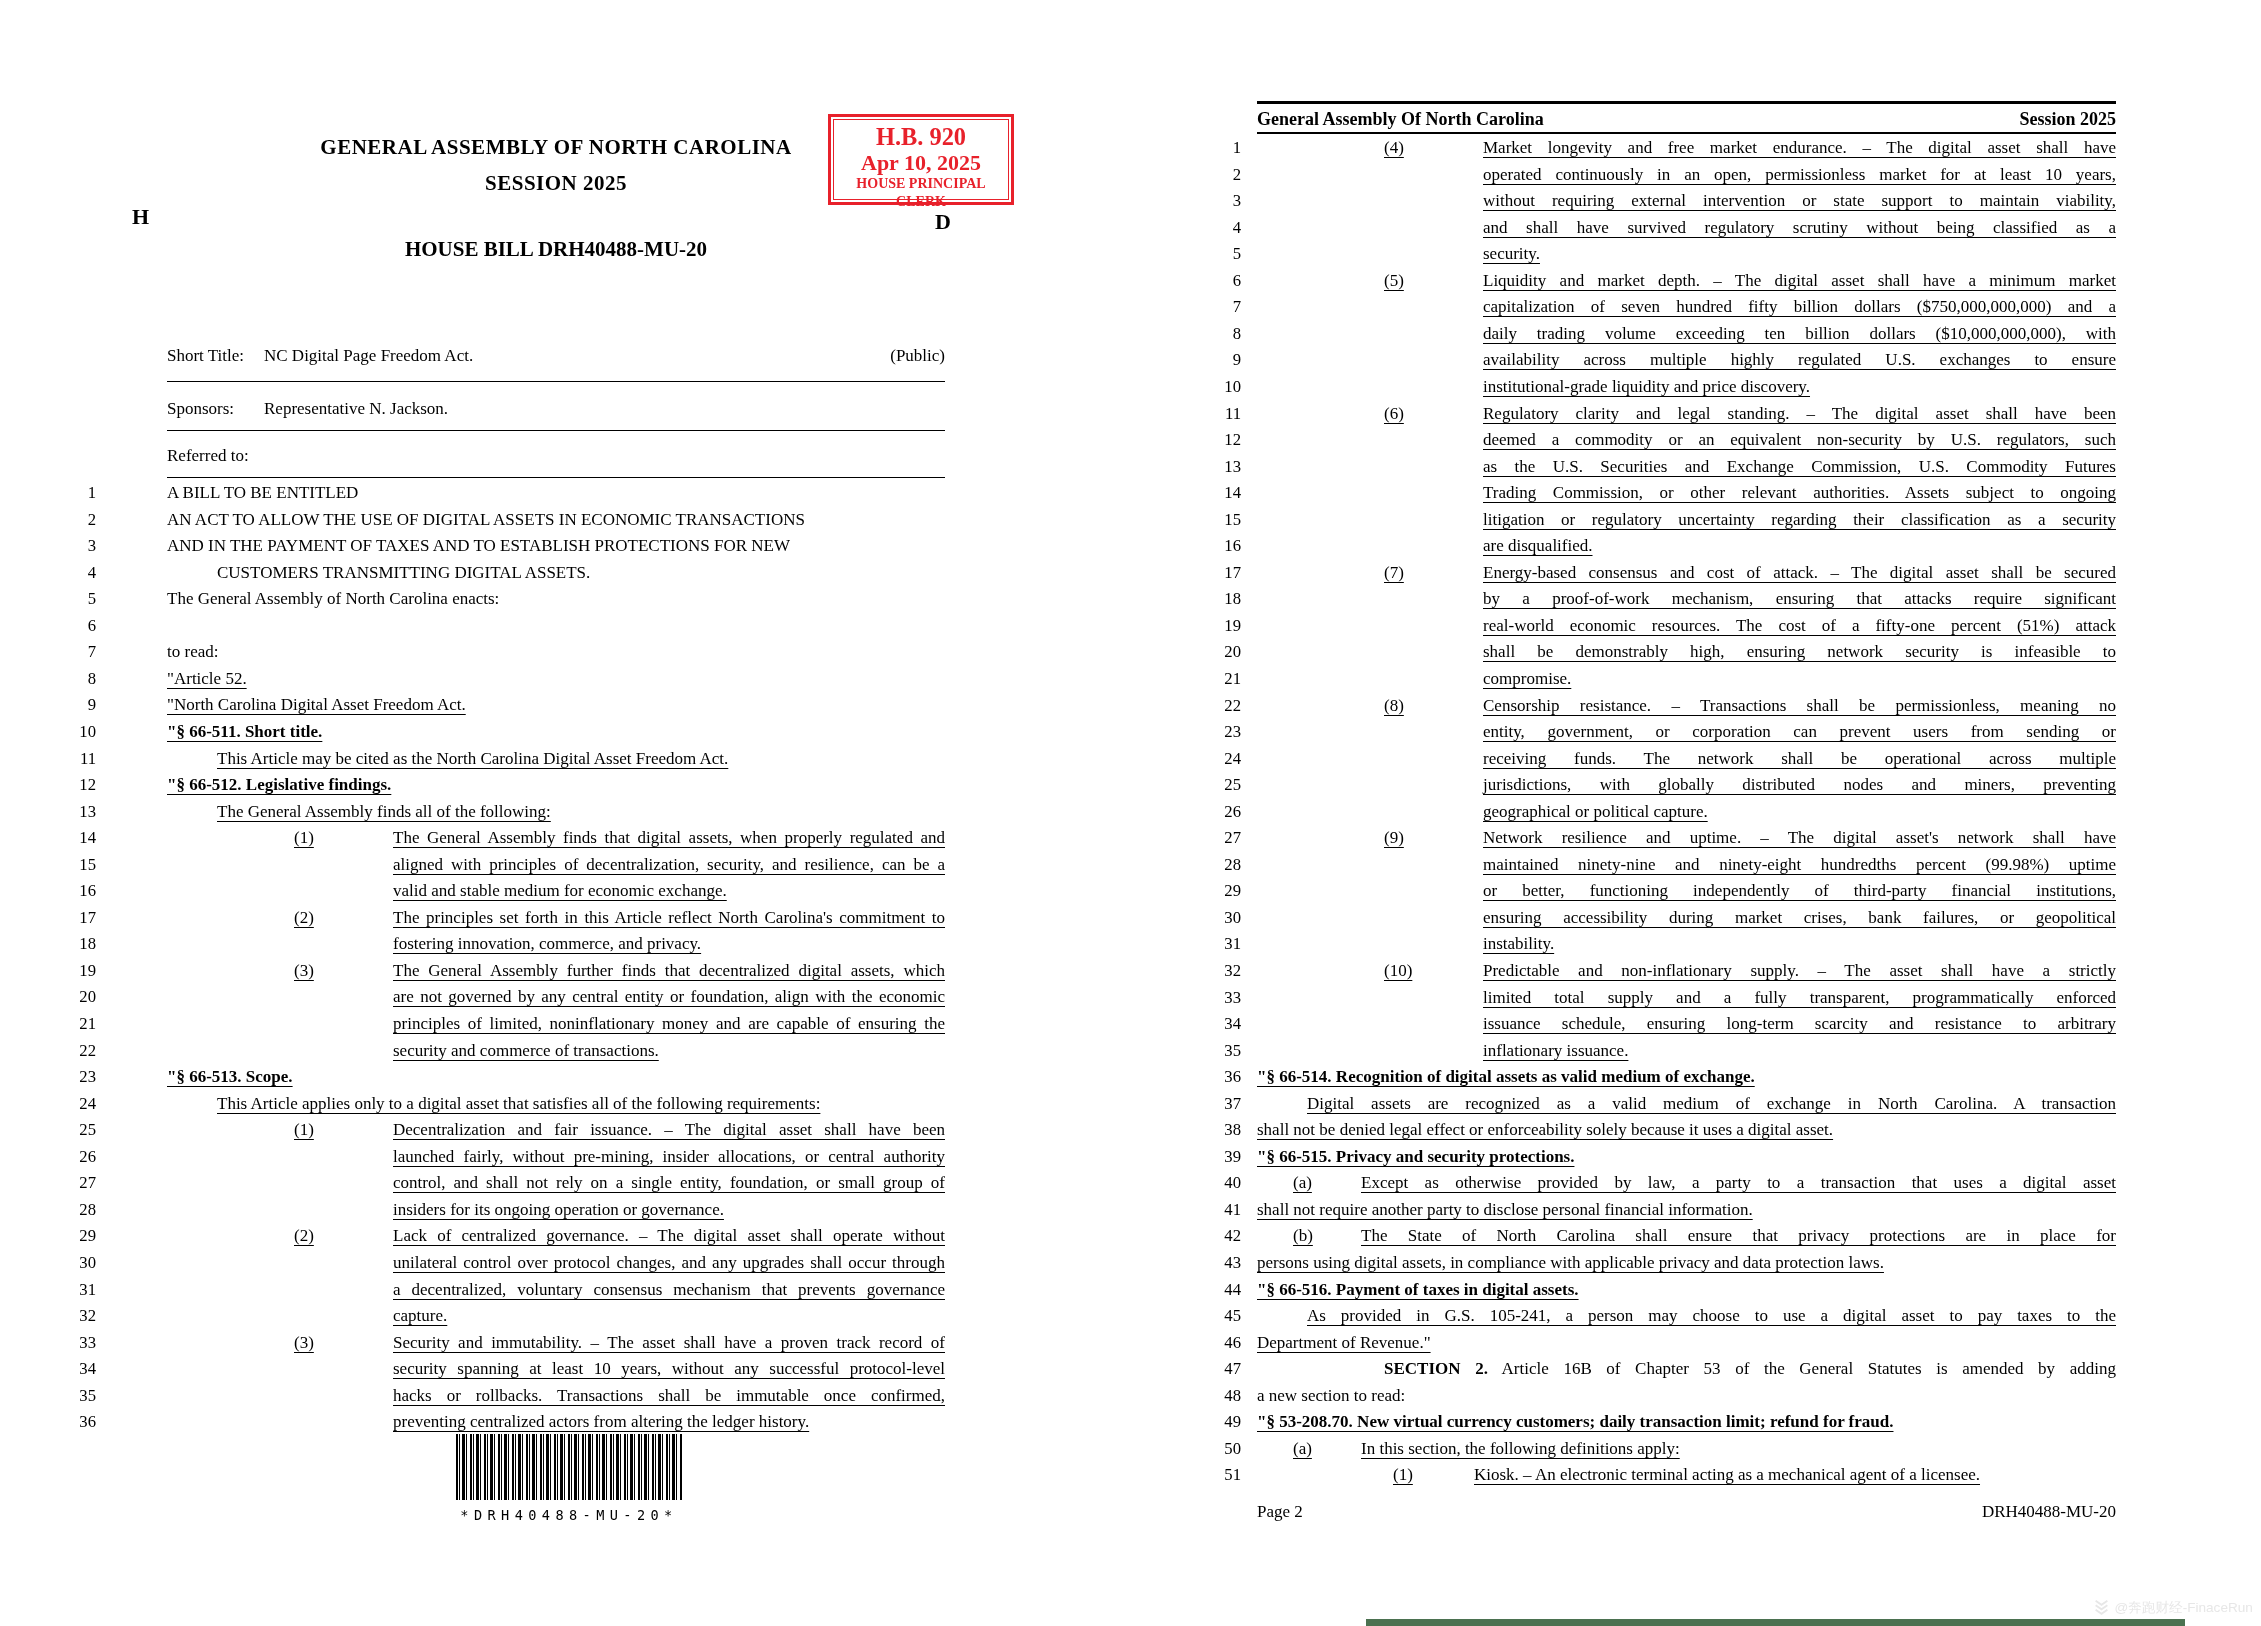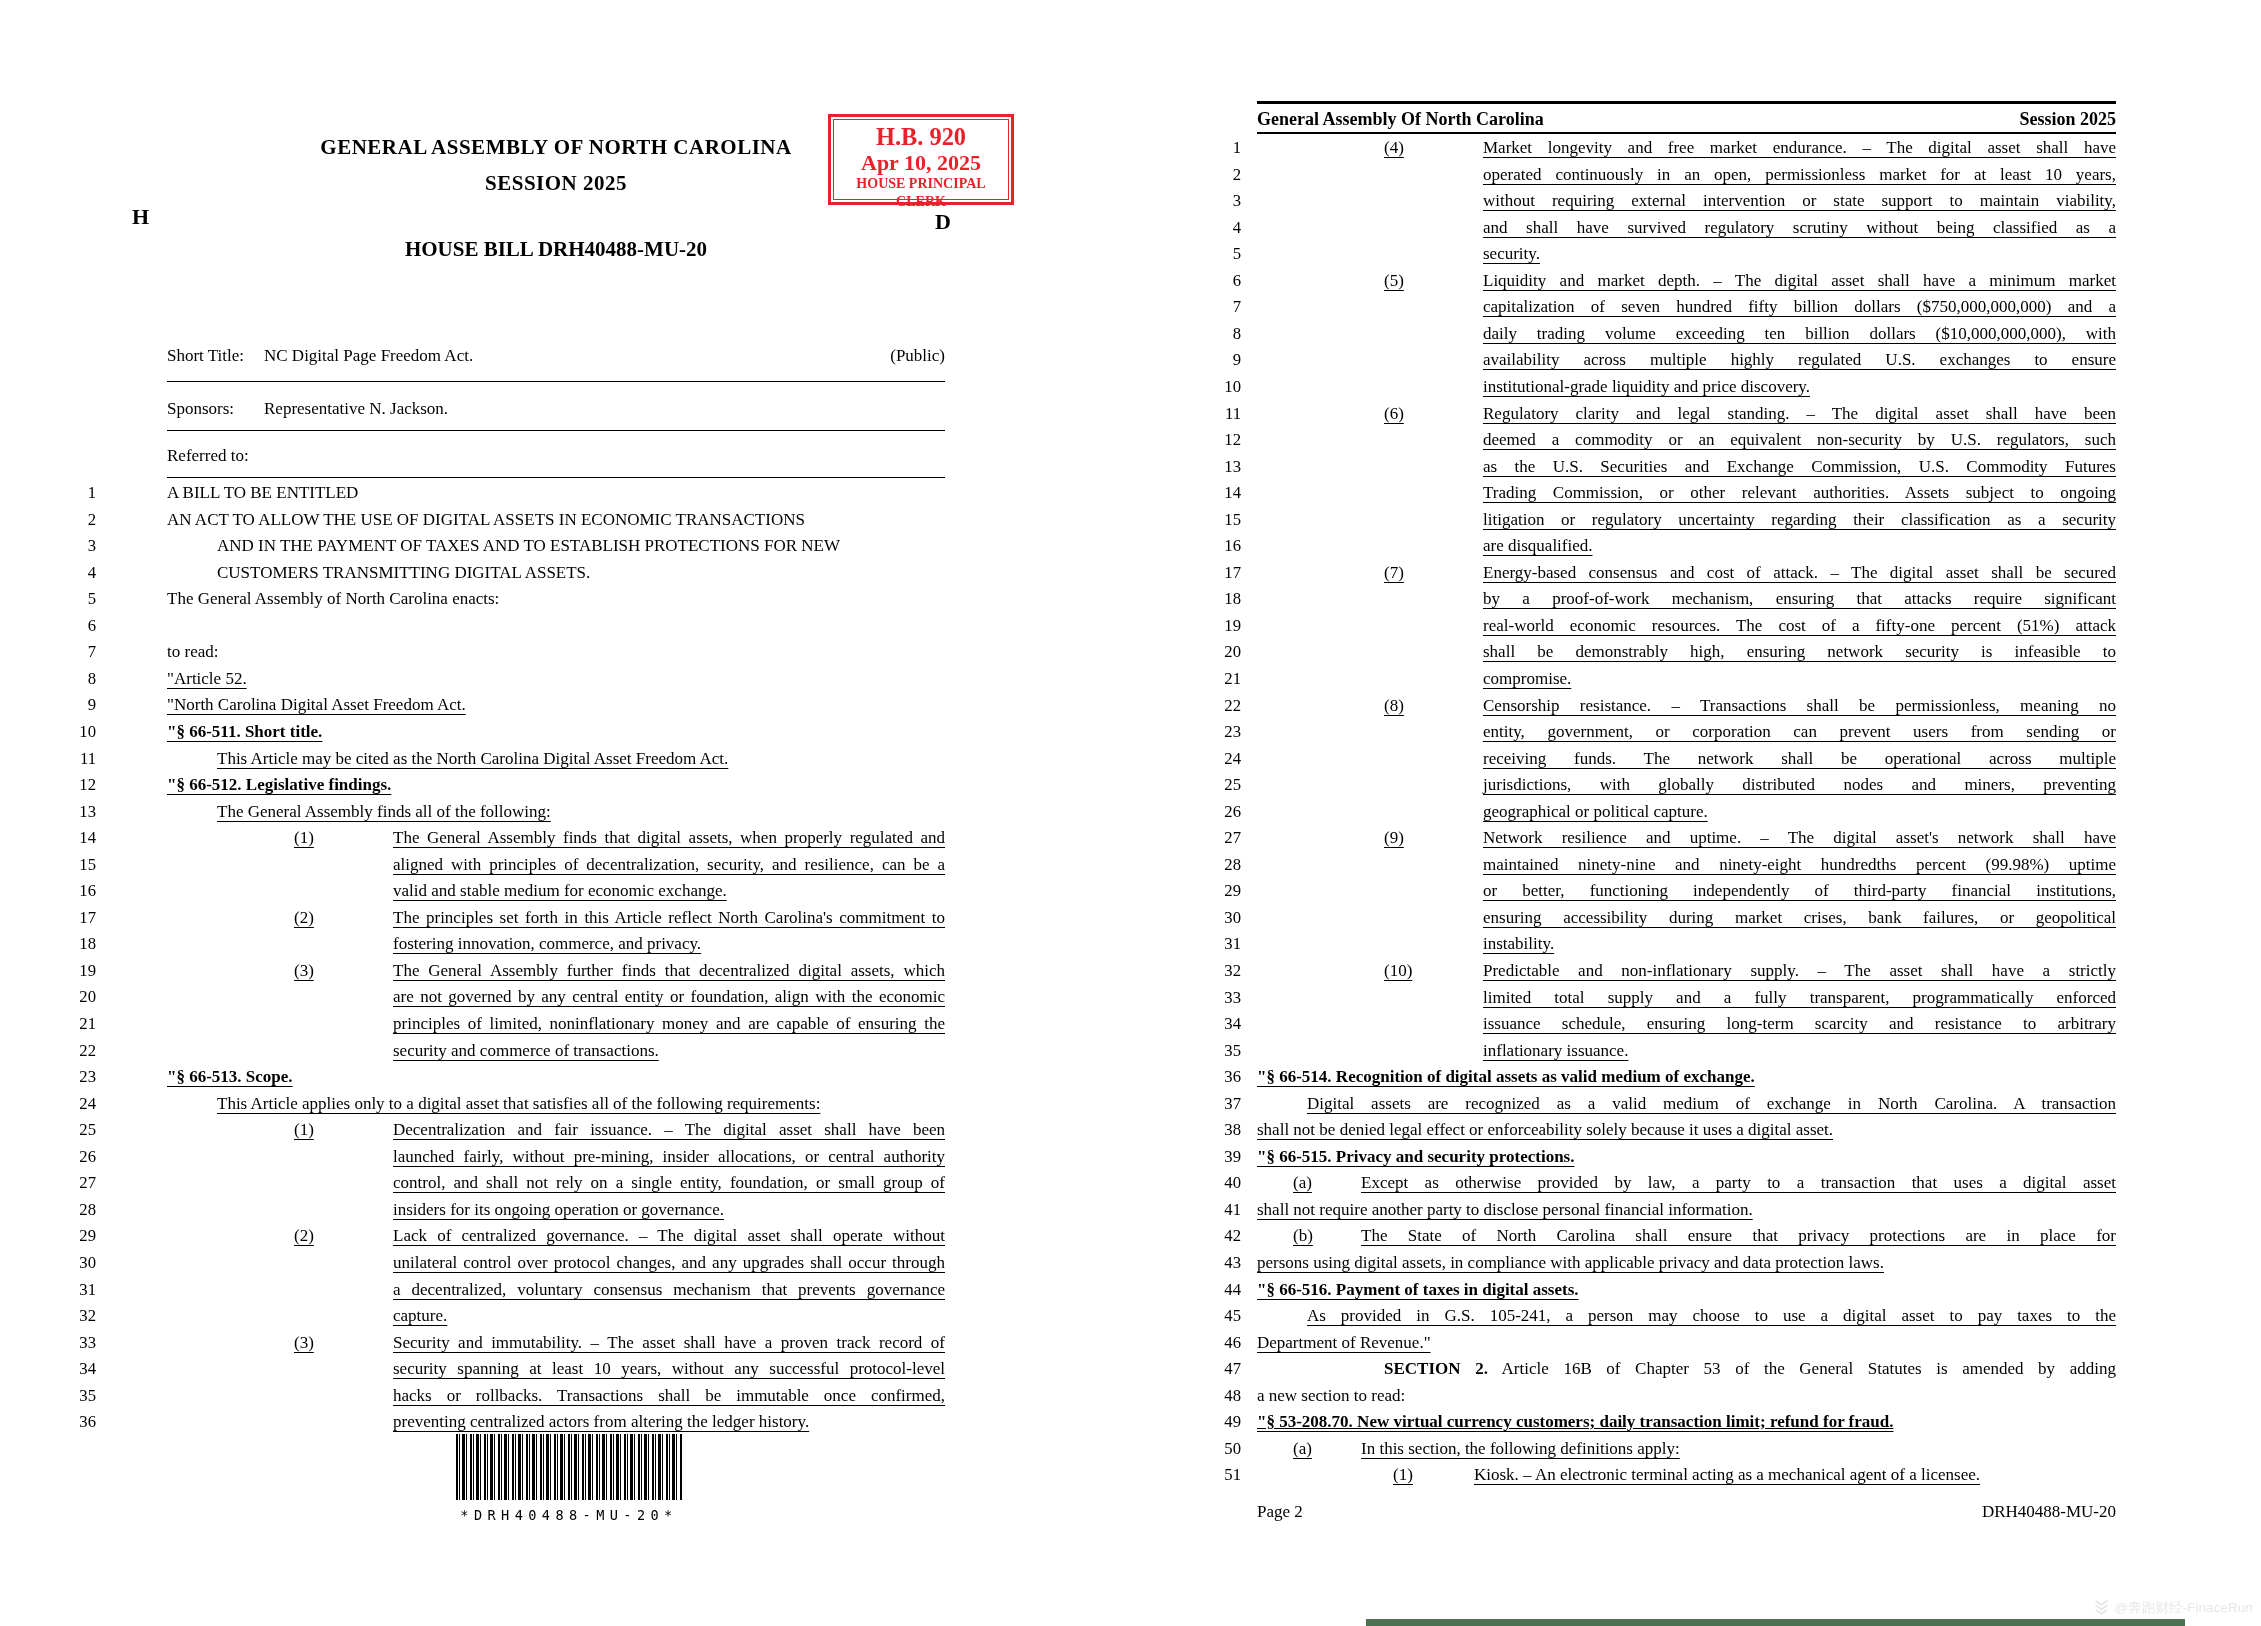--- a/index.html
+++ b/index.html
@@ -104,21 +104,21 @@
       <div class="ln" style="top: 482px;">
         <span class="num">1</span>
         <div class="txt cen"><span class="">A BILL TO BE ENTITLED</span></div>
       </div>
       <div class="ln" style="top: 509px;">
         <span class="num">2</span>
         <div class="txt" style="margin-left: 0px;"><span class="">AN ACT TO ALLOW THE USE OF DIGITAL ASSETS IN ECONOMIC TRANSACTIONS</span></div>
       </div>
       <div class="ln" style="top: 535px;">
         <span class="num">3</span>
-        <div class="txt" style="margin-left: 50px;"><span class="">AND IN THE PAYMENT OF TAXES AND TO ESTABLISH PROTECTIONS FOR NEW</span></div>
+        <div class="txt" style=""><span class="">AND IN THE PAYMENT OF TAXES AND TO ESTABLISH PROTECTIONS FOR NEW</span></div>
       </div>
       <div class="ln" style="top: 562px;">
         <span class="num">4</span>
         <div class="txt" style="margin-left: 50px;"><span class="">CUSTOMERS TRANSMITTING DIGITAL ASSETS.</span></div>
       </div>
       <div class="ln" style="top: 588px;">
         <span class="num">5</span>
         <div class="txt" style="margin-left: 0px;"><span class="">The General Assembly of North Carolina enacts:</span></div>
       </div>
       <div class="ln j" style="top: 615px;">
@@ -459,21 +459,21 @@
         <div class="txt" style="margin-left: 0px;"><span class=" u">Department of Revenue."</span></div>
       </div>
       <div class="ln j" style="top: 1358px;">
         <span class="num">47</span>
         <div class="txt" style="margin-left: 127px;"><span class=" b">SECTION 2.</span><span class="">  Article 16B of Chapter 53 of the General Statutes is amended by adding</span></div>
       </div>
       <div class="ln" style="top: 1385px;">
         <span class="num">48</span>
         <div class="txt" style="margin-left: 0px;"><span class="">a new section to read:</span></div>
       </div>
-      <div class="ln" style="top: 1411px; text-decoration: underline;">
+      <div class="ln" style="top: 1411px;">
         <span class="num">49</span>
         <div class="txt" style="margin-left: 0px;"><span class=" u b">"§ 53-208.70.  New virtual currency customers; daily transaction limit; refund for fraud.</span></div>
       </div>
       <div class="ln" style="top: 1438px;">
         <span class="num">50</span>
         <span class="lbl u" style="left: 36px;">(a)</span>
         <div class="txt" style="margin-left: 104px;"><span class=" u">In this section, the following definitions apply:</span></div>
       </div>
       <div class="ln" style="top: 1464px;">
         <span class="num">51</span>

